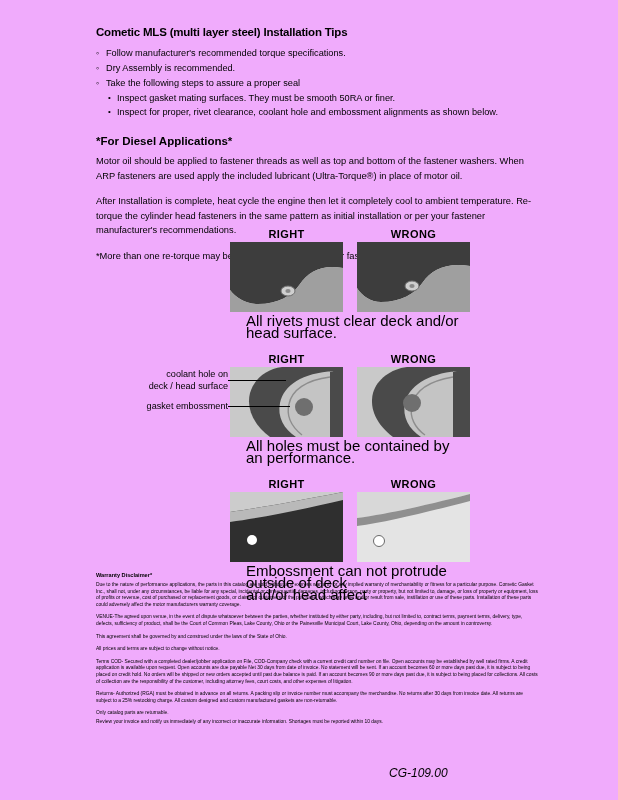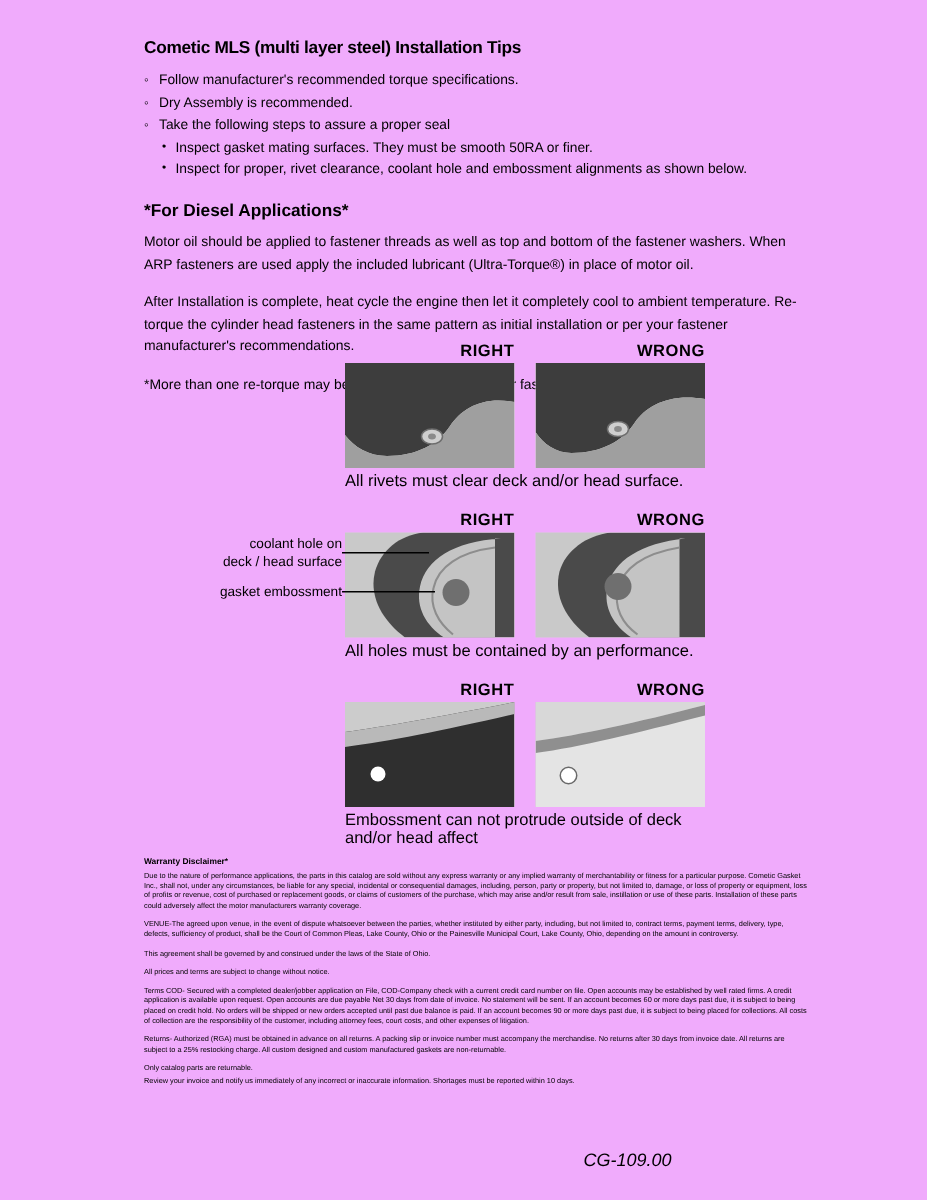--- a/index.html
+++ b/index.html
@@ -94,43 +94,43 @@
     position: relative;
     width: 240px;
     margin-bottom: 4px;
   }
   .figlabels {
     display: flex;
     width: 240px;
   }
   .figlabel {
     width: 113px;
-    text-align: right;
+    text-align: center;
     font-size: 11px;
     font-weight: bold;
     letter-spacing: 0.4px;
     margin-bottom: 2px;
   }
   .figlabel.right-col { margin-left: 14px; }
   .figpair {
     display: flex;
     width: 240px;
   }
   .figbox {
     width: 113px;
     height: 70px;
     background: #cfcfcf;
     overflow: hidden;
     position: relative;
     border: 0;
   }
   .figbox.second { margin-left: 14px; }
   .caption {
-    font-size: 11px;
-    margin: 3px 0 0 0;
+    font-size: 15px;
+    margin: 3px 0 0 16px;
     line-height: 12px;
   }
 
   
   .annot {
     position: absolute;
     font-size: 9.1px;
     text-align: right;
     line-height: 11.5px;
   }

